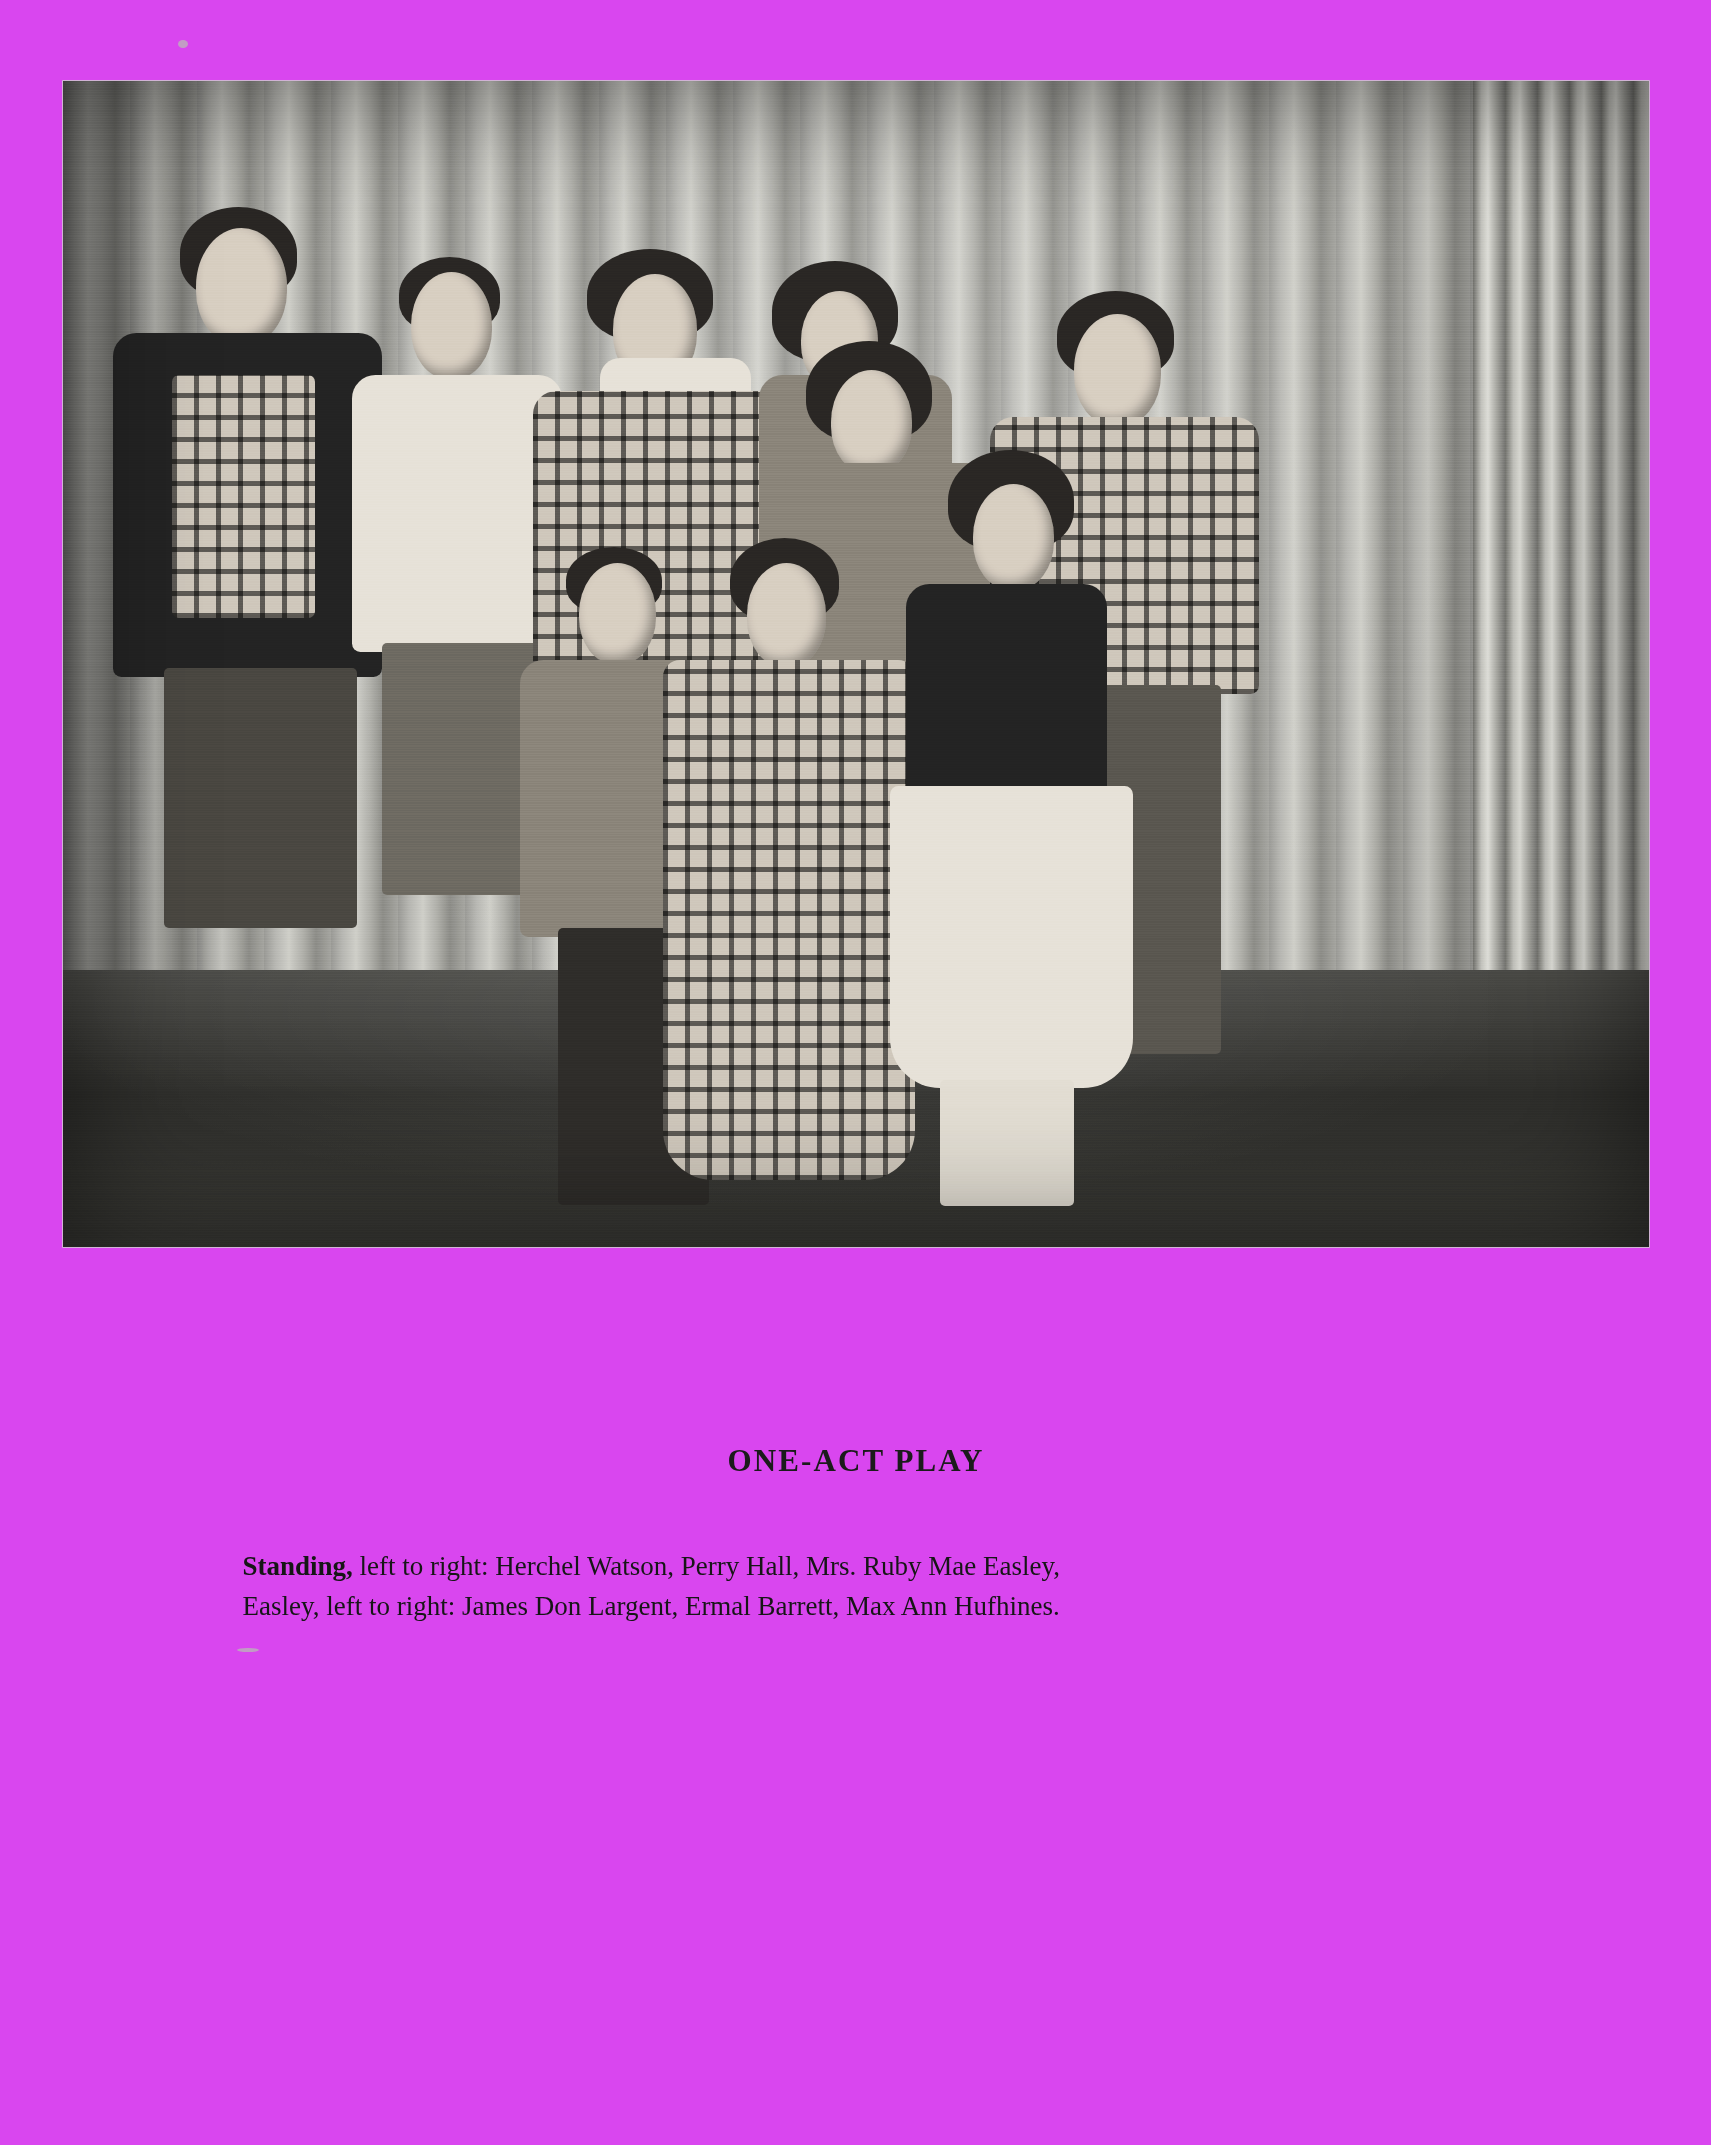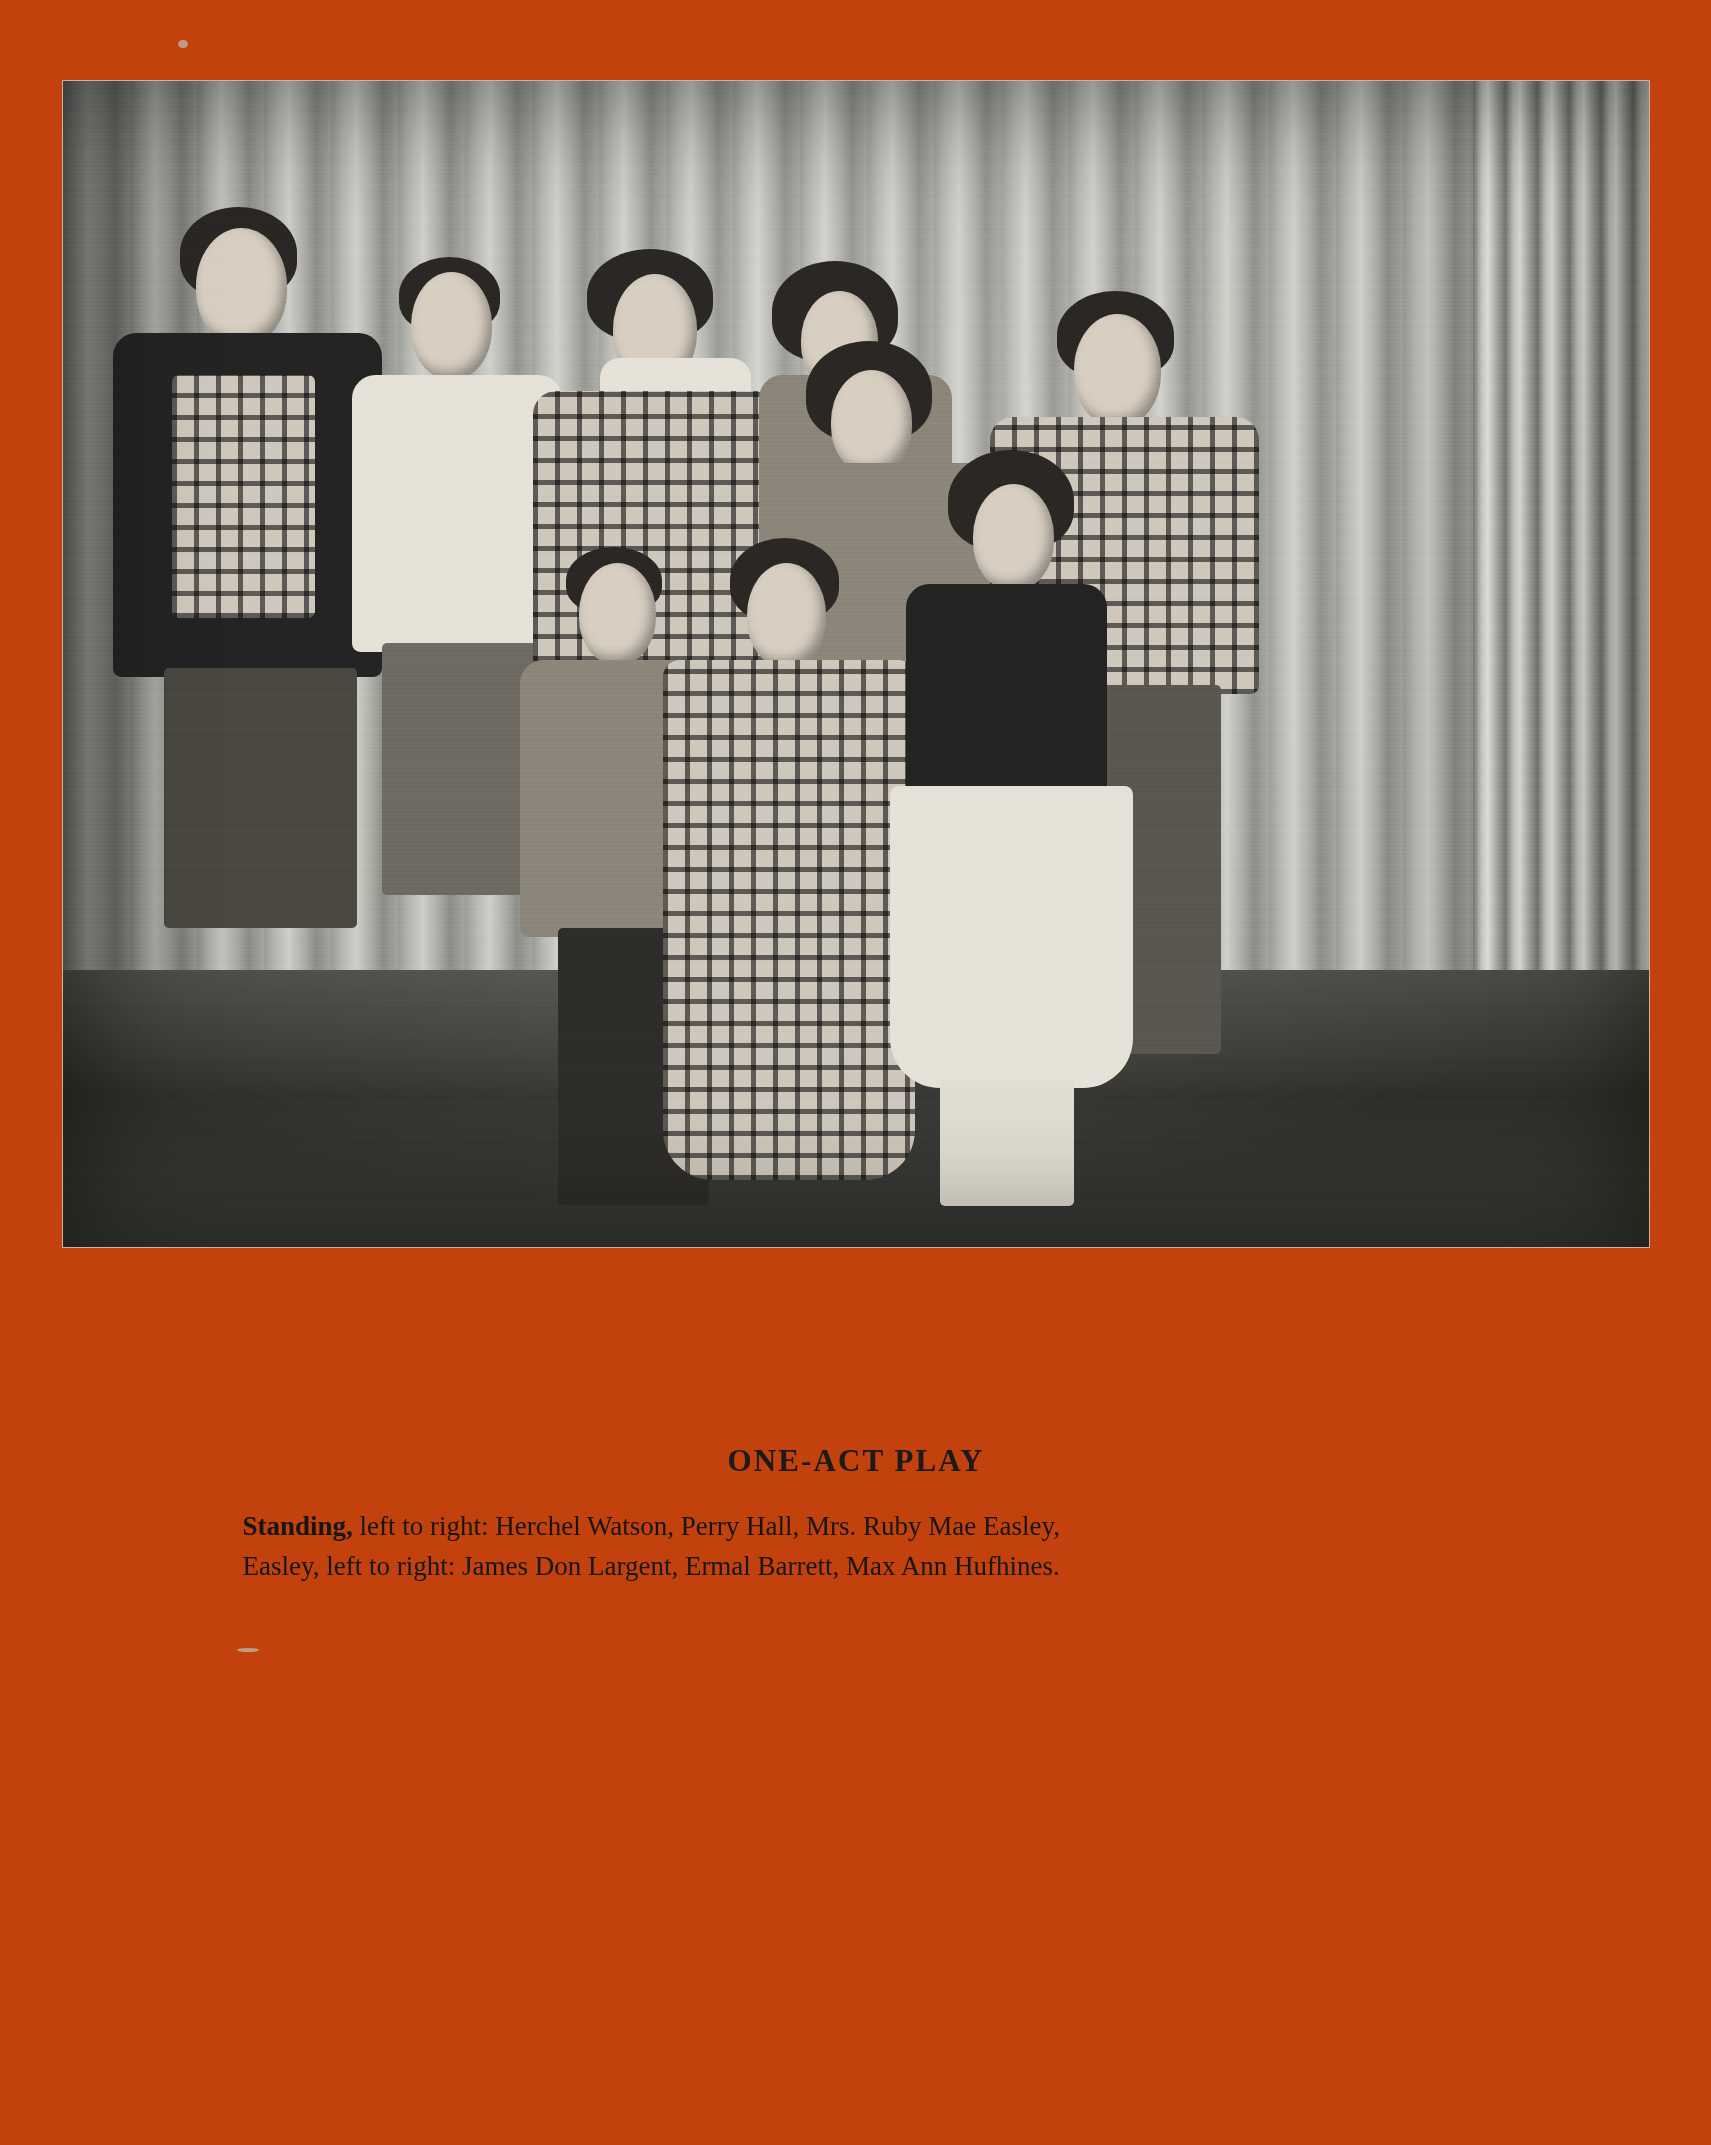--- a/index.html
+++ b/index.html
@@ -12,21 +12,21 @@
     height: 2146px;
     font-family: "Liberation Serif", serif;
     color: #1a1a1a;
     position: relative;
     overflow: hidden;
   }
 
   .page {
     position: absolute;
     inset: 0;
-    background: #c2410c;
+    background: #d946ef;
   }
 
   
   .photo-frame {
     position: absolute;
     left: 63px;
     top: 81px;
     width: 1586px;
     height: 1166px;
     background: #2b2b2b;
@@ -134,21 +134,21 @@
     text-align: center;
   }
   .caption-title {
     font-family: "Liberation Serif", serif;
     font-weight: bold;
     font-size: 31px;
     letter-spacing: 2.1px;
     color: #1b1b1b;
   }
   .caption-body {
-    margin: 28px auto 0 auto;
+    margin: 68px auto 0 auto;
     width: 1351px;
     font-size: 27px;
     line-height: 1.48;
     color: #161616;
     text-align: left;
   }
   .caption-line { display: block; }
   .caption-line.indent { text-indent: 62px; }
   .caption-line b { font-weight: bold; }
 

